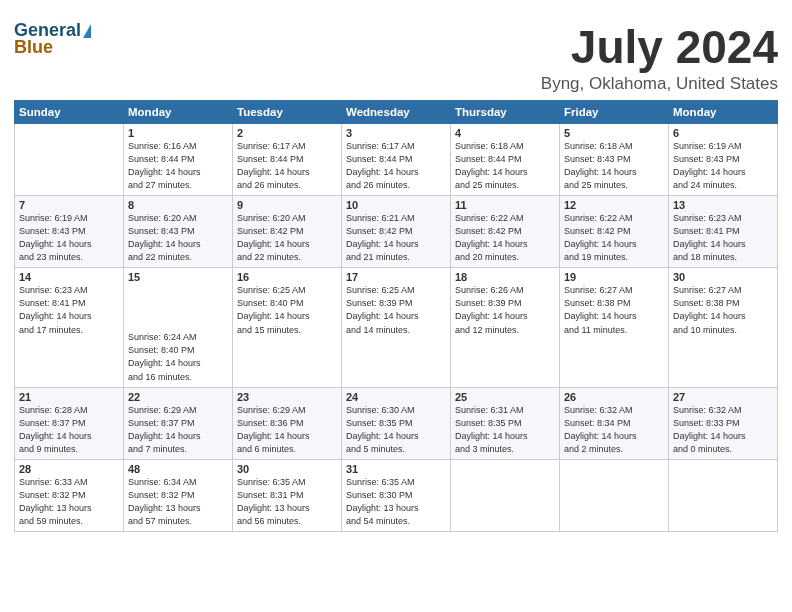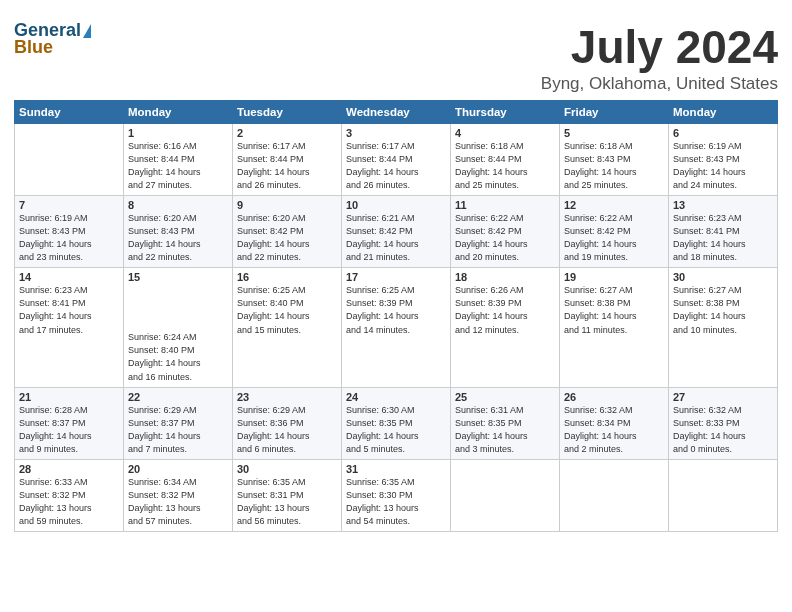--- a/index.html
+++ b/index.html
@@ -332,21 +332,21 @@
         </tr>
         <tr>
           <td>
             <span class="day-number">28</span>
             <div class="day-info" style="white-space: pre-line;">Sunrise: 6:33 AM
 Sunset: 8:32 PM
 Daylight: 13 hours
 and 59 minutes.</div>
           </td>
           <td>
-            <span class="day-number">20</span>
+            <span class="day-number">48</span>
             <div class="day-info" style="white-space: pre-line;">Sunrise: 6:34 AM
 Sunset: 8:32 PM
 Daylight: 13 hours
 and 57 minutes.</div>
           </td>
           <td>
             <span class="day-number">30</span>
             <div class="day-info" style="white-space: pre-line;">Sunrise: 6:35 AM
 Sunset: 8:31 PM
 Daylight: 13 hours

